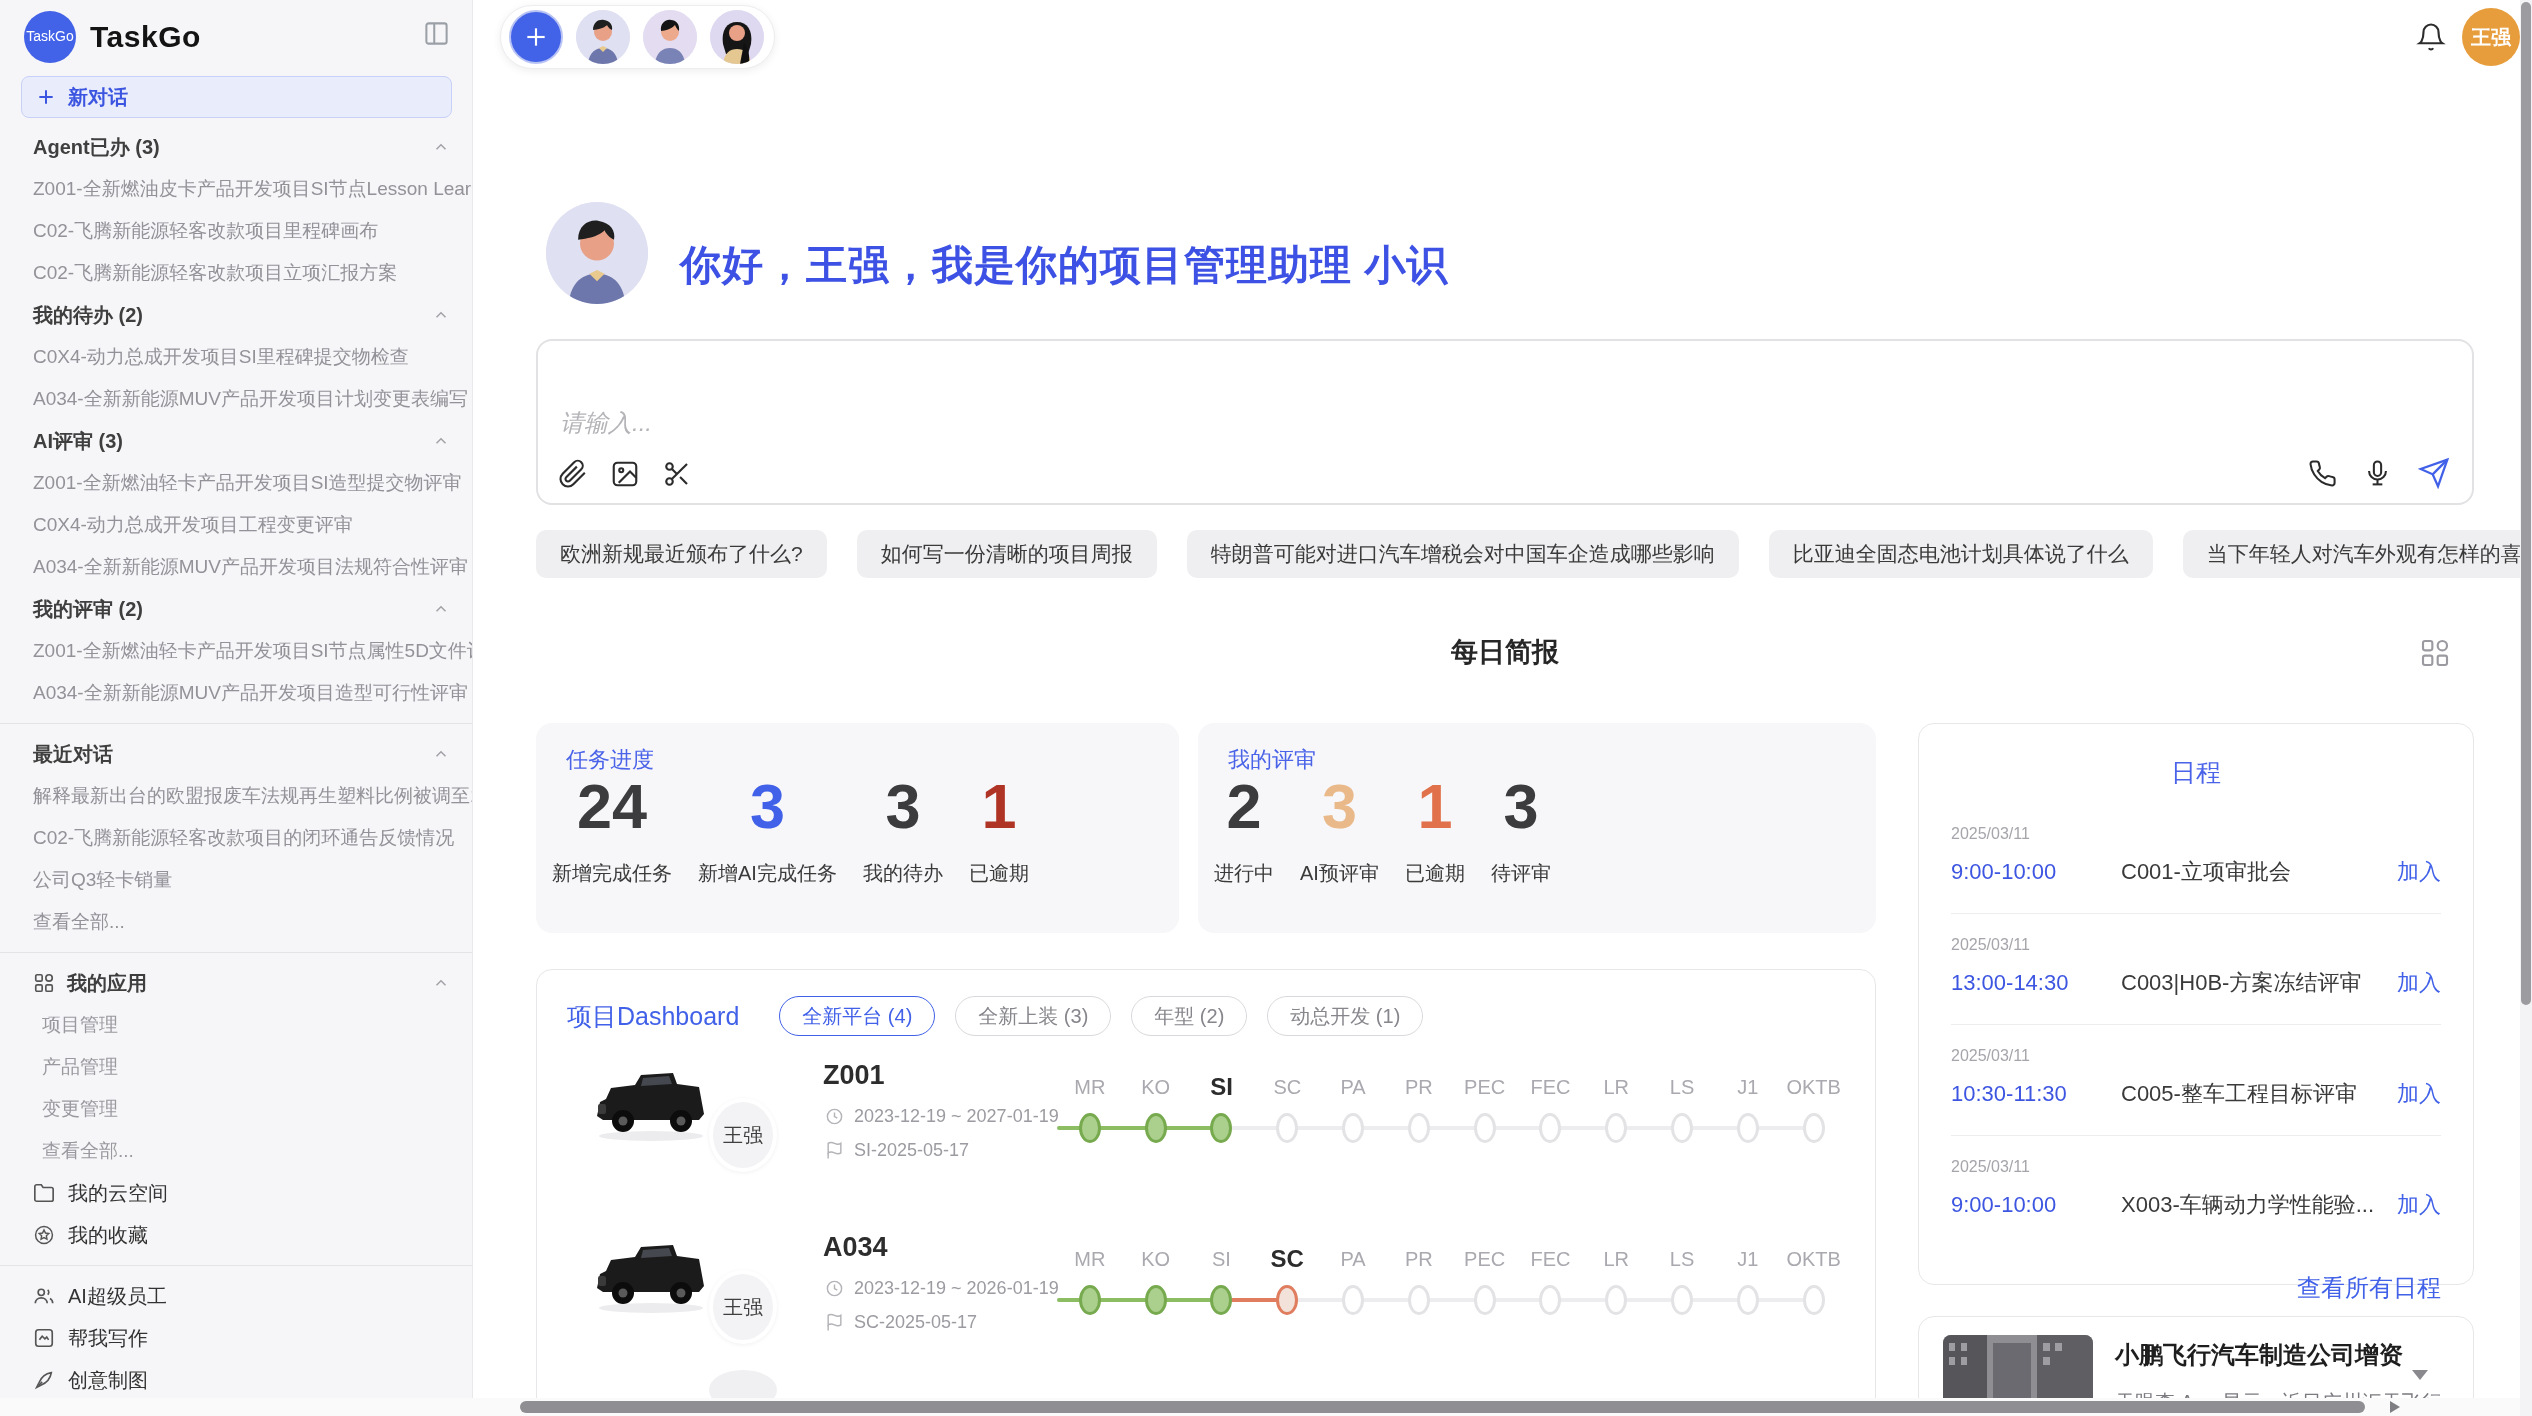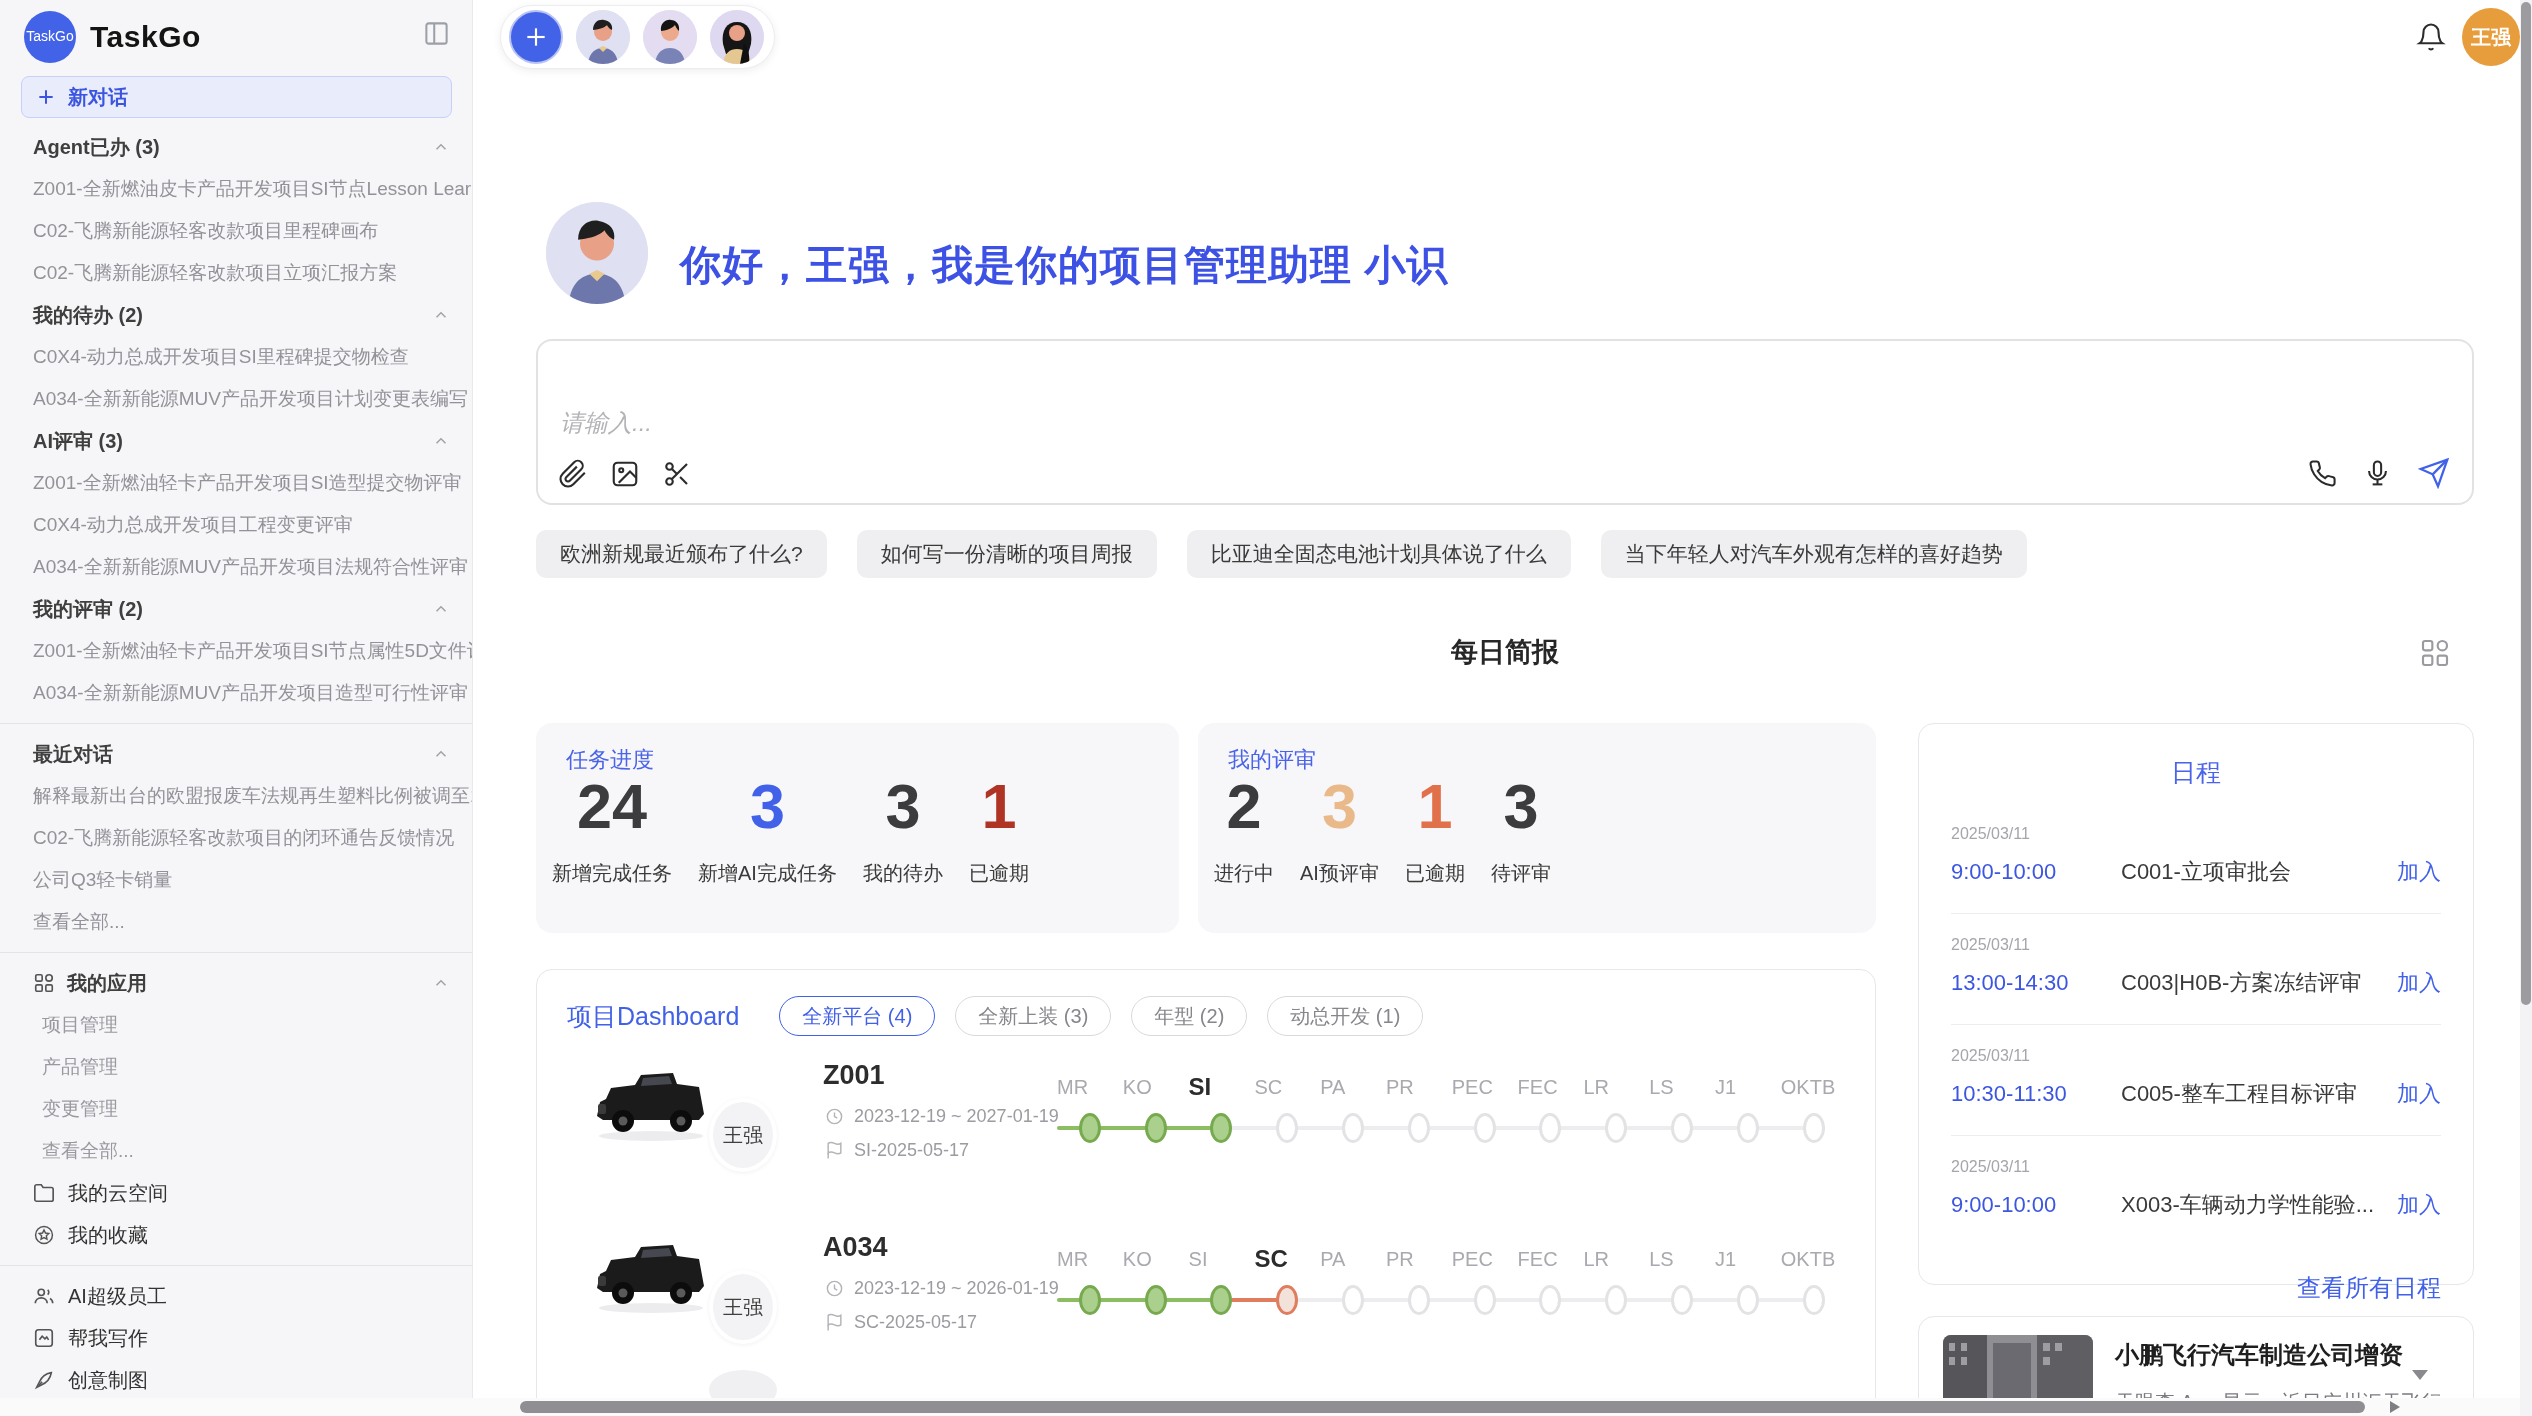--- a/index.html
+++ b/index.html
@@ -85,21 +85,21 @@
   .proj-row{position:relative;height:158px;margin-top:14px;}
   .proj-car{position:absolute;left:54px;top:0;width:120px;height:104px;}
   .proj-owner{position:absolute;left:172px;top:48px;width:68px;height:74px;border-radius:50%;background:#f3f3f5;border:4px solid #fff;display:flex;align-items:center;justify-content:center;font-size:20px;color:#3f3f3f;box-shadow:0 1px 4px rgba(0,0,0,.06);}
   .proj-code{position:absolute;left:286px;top:10px;font-size:27px;font-weight:700;color:#2d2d2d;}
   .proj-meta{position:absolute;left:288px;display:flex;align-items:center;gap:10px;font-size:18px;color:#9b9ba1;}
   .proj-meta.m1{top:56px;}
   .proj-meta.m2{top:90px;}
 
   .ms-track{position:absolute;left:520px;top:18px;width:790px;}
   .ms-labels{display:flex;}
-  .ms-cell{width:65.8px;flex:none;display:flex;align-items:center;justify-content:flex-start;height:38px;}
+  .ms-cell{width:65.8px;flex:none;display:flex;align-items:center;justify-content:center;height:38px;}
   .ms-lab{font-size:20px;color:#a9a9af;}
   .ms-lab.current{font-size:24px;color:#2c2c2c;font-weight:700;}
   .ms-dots{position:relative;height:44px;display:flex;}
   .ms-baseline{position:absolute;left:0;top:20px;height:4px;width:757px;background:#ededef;border-radius:2px;}
   .ms-seg{position:absolute;top:20px;height:4px;border-radius:2px;}
   .seg-green{background:#8cbd63;}
   .seg-red{background:#df7d5e;}
   .ms-dotcell{width:65.8px;flex:none;display:flex;align-items:center;justify-content:center;position:relative;}
   .ms-dot{width:22px;height:30px;border-radius:50%;background:#fff;border:3px solid #e3e3e6;z-index:2;}
   .ms-dot.done{background:#abd08d;border-color:#77aa4e;}
@@ -411,20 +411,21 @@
             <path d="M22 2l-7 20-4-9-9-4 20-7z"></path>
           </svg>
         </span>
     </div>
   </div>
 
   <div class="chips">
 
   <div class="chip">欧洲新规最近颁布了什么?</div>
       <div class="chip">如何写一份清晰的项目周报</div>
+      <div class="chip">特朗普可能对进口汽车增税会对中国车企造成哪些影响</div>
       <div class="chip">比亚迪全固态电池计划具体说了什么</div>
       <div class="chip">当下年轻人对汽车外观有怎样的喜好趋势</div>
     </div>
 
   <div class="brief-title">每日简报</div>
   <div class="brief-grid-ic">
     <svg width="32" height="32" viewBox="0 0 24 24" fill="none" stroke="currentColor" stroke-width="1.6">
         <rect x="3" y="3" width="7" height="7" rx="1.5"></rect>
         <rect x="3" y="14" width="7" height="7" rx="1.5"></rect>
         <rect x="14" y="14" width="7" height="7" rx="1.5"></rect>

